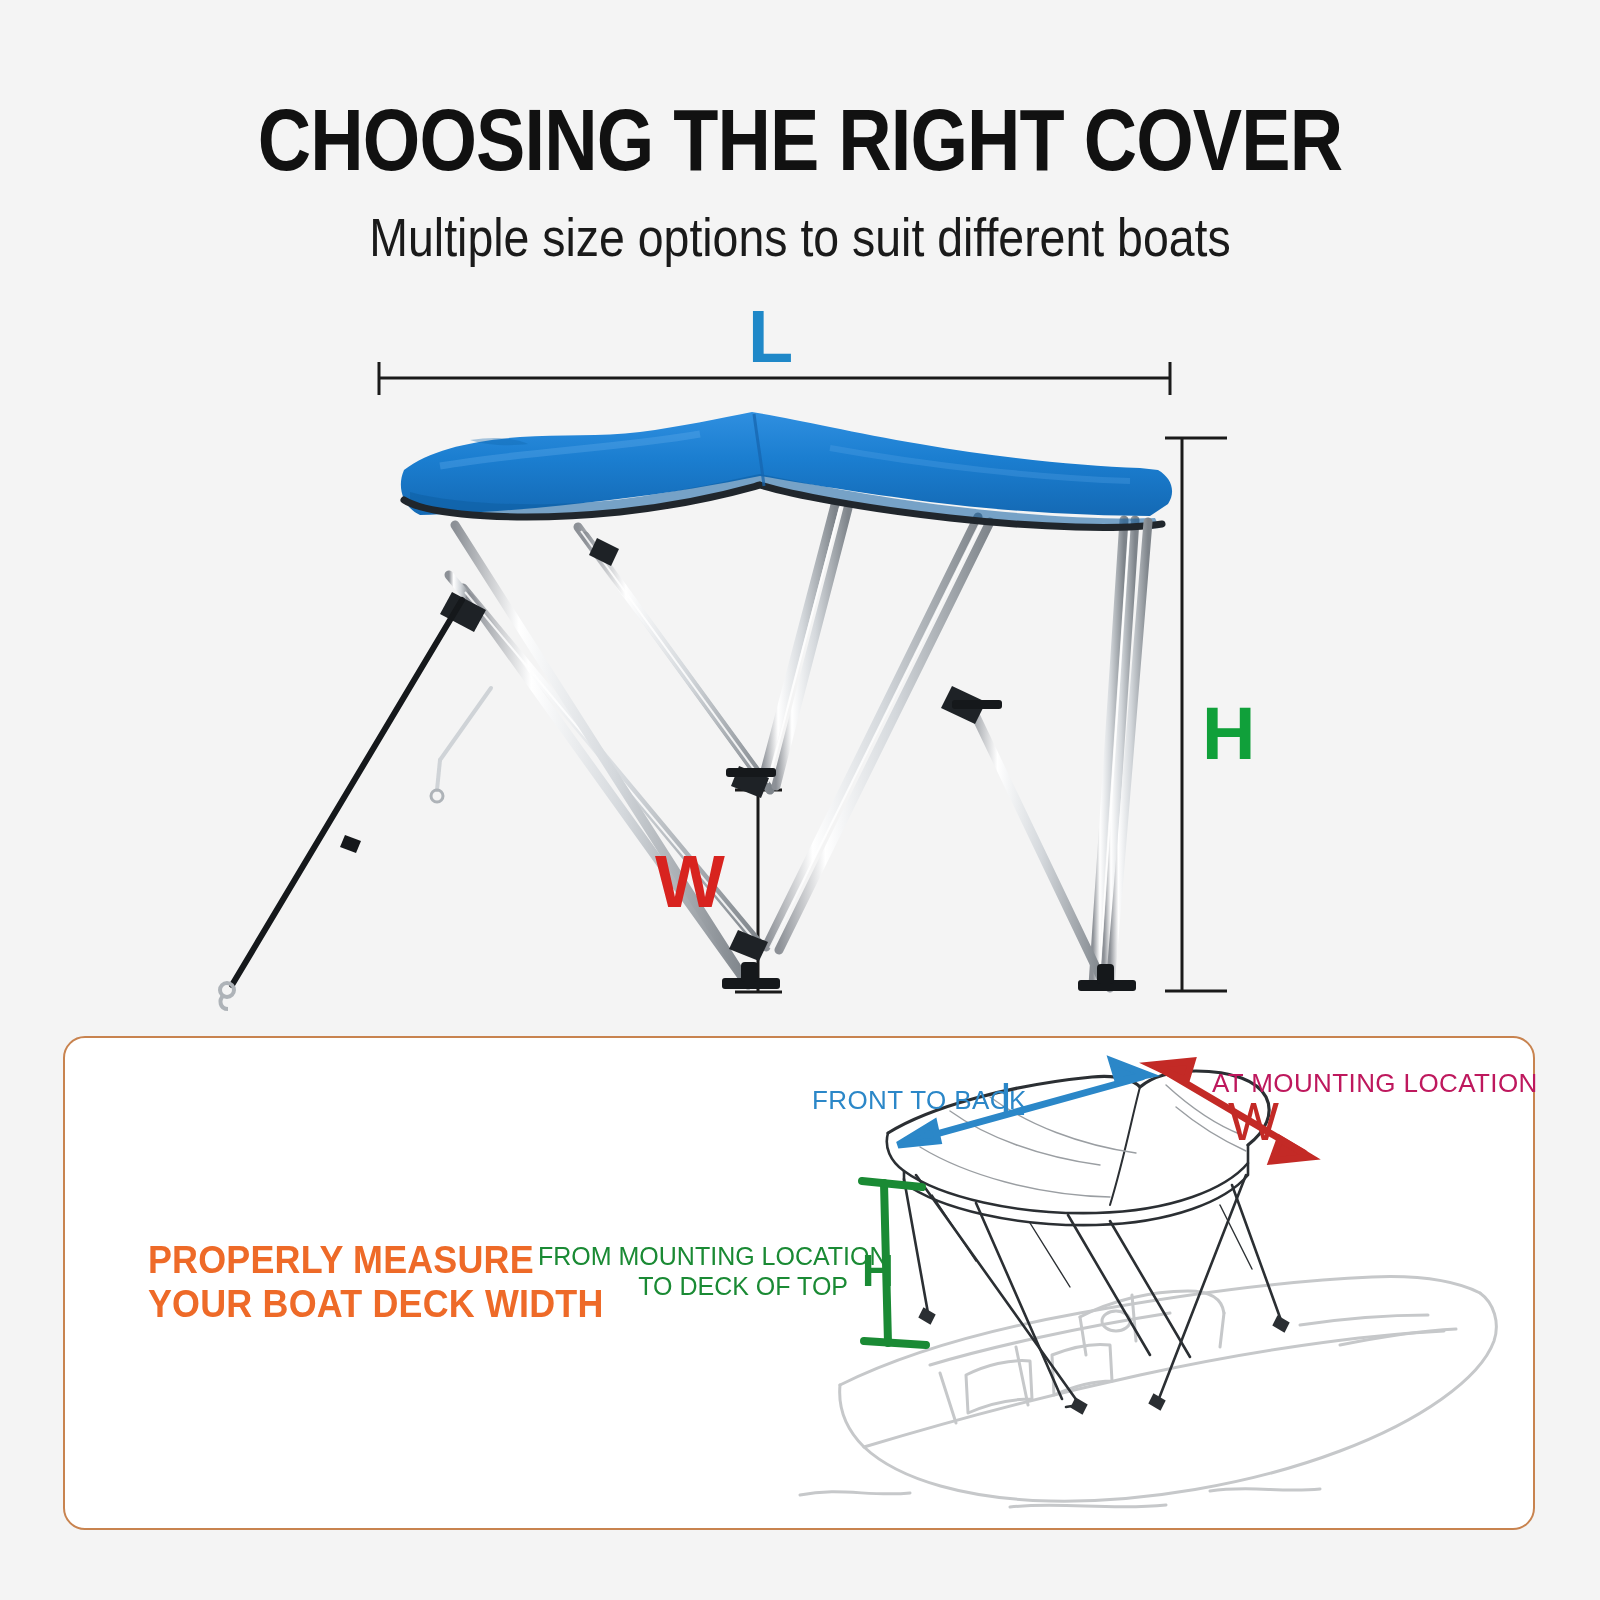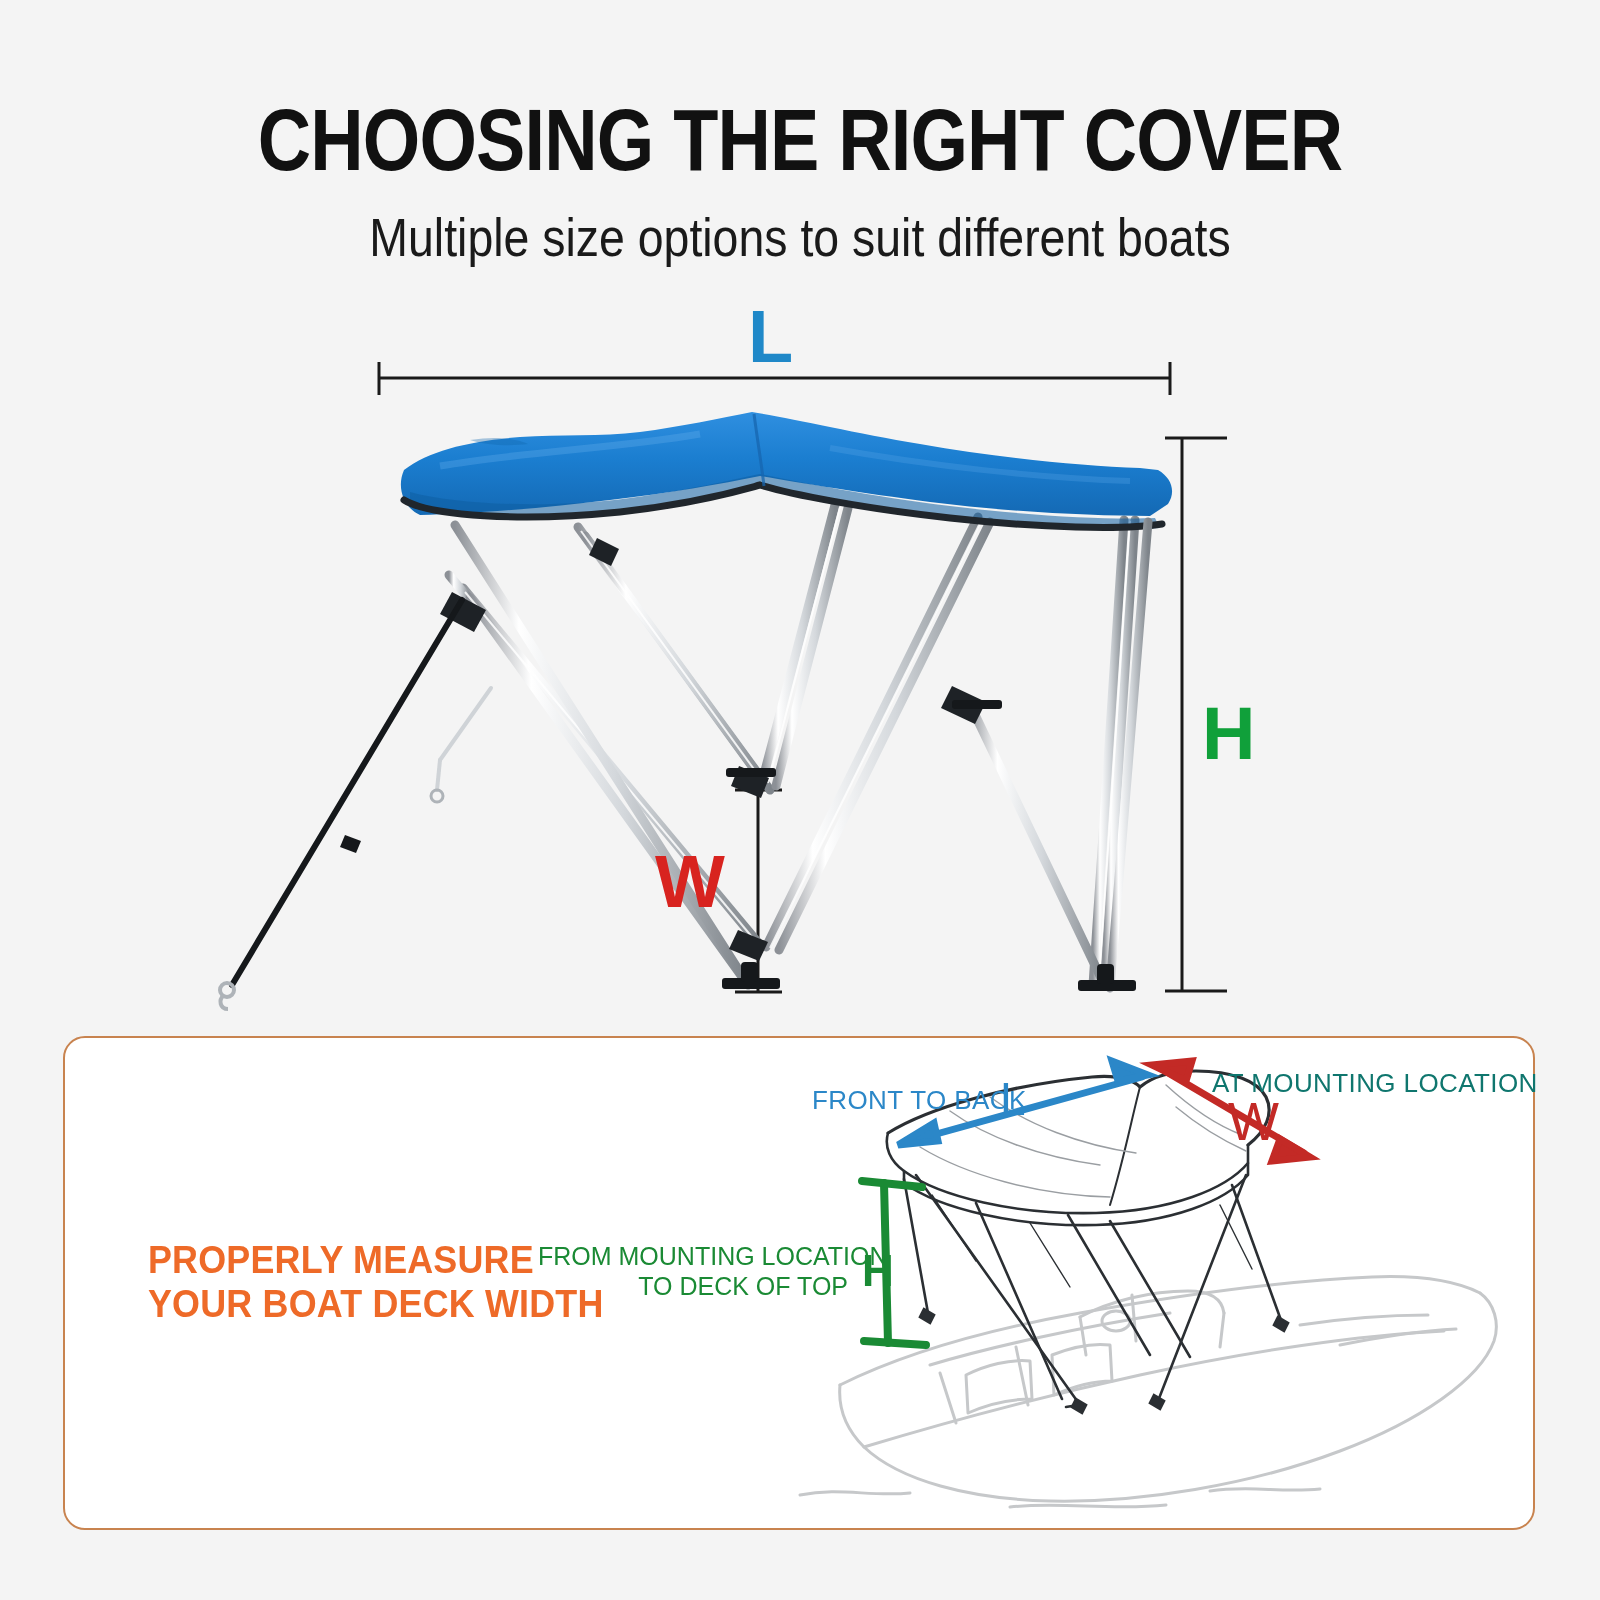--- a/index.html
+++ b/index.html
@@ -72,21 +72,21 @@
     position: absolute;
     color: #2b87c8;
     font-size: 26px;
     font-family: "Liberation Sans", sans-serif;
     letter-spacing: .4px;
     white-space: nowrap;
     text-align: right;
   }
   .cap-red {
     position: absolute;
-    color: #0f766e;
+    color: #be185d;
     font-size: 26px;
     font-family: "Liberation Sans", sans-serif;
     letter-spacing: .4px;
     white-space: nowrap;
   }
   .cap-green {
     position: absolute;
     color: #1a8a34;
     font-size: 25px;
     font-family: "Liberation Sans", sans-serif;

